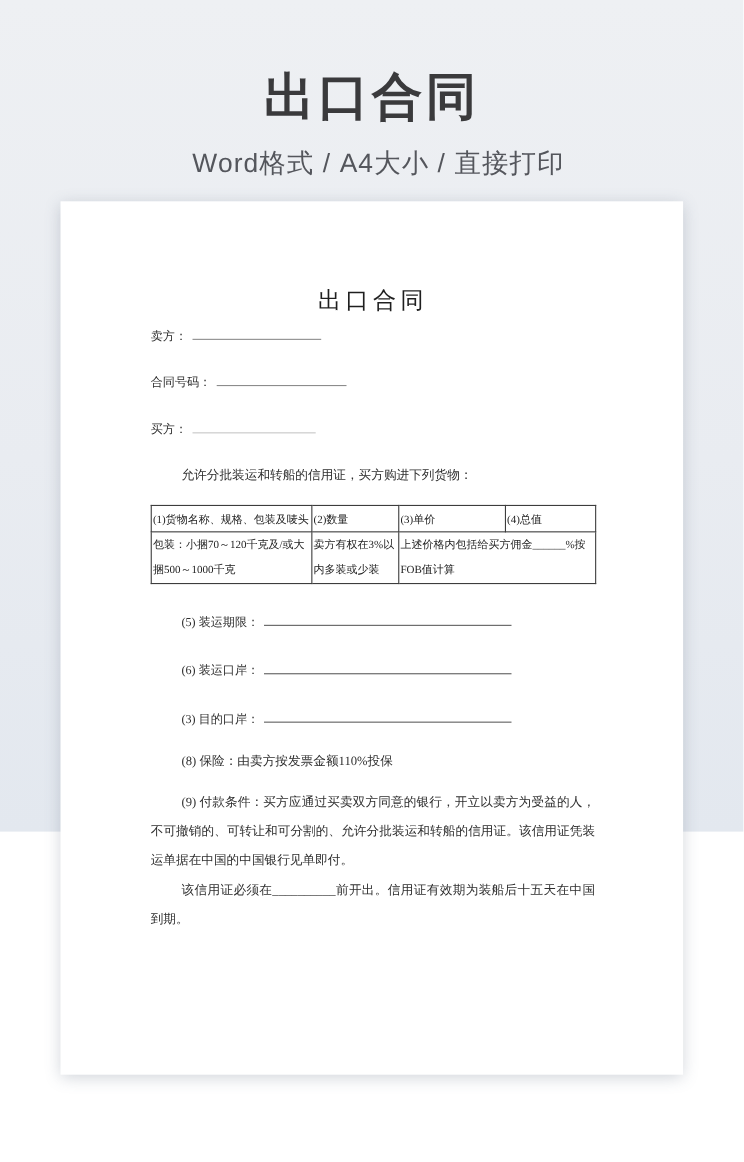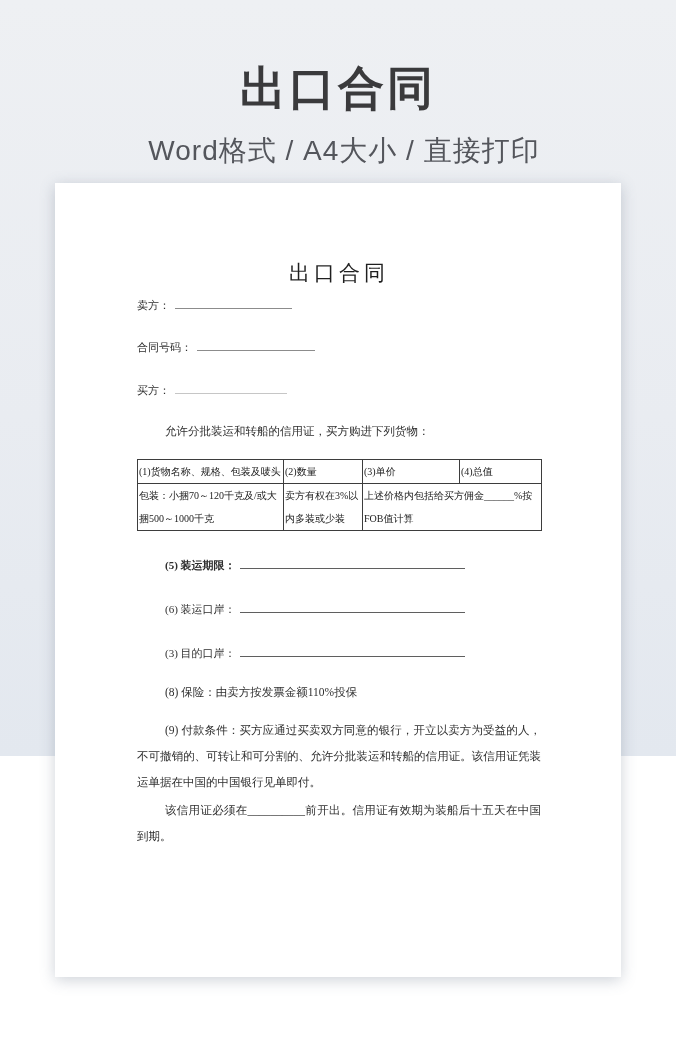--- a/index.html
+++ b/index.html
@@ -17,21 +17,21 @@
   .banner { text-align: center; padding-top: 58px; }
   .banner h1 {
     margin: 0;
     font-size: 46px;
     font-weight: 700;
     letter-spacing: 3px;
     color: #3a3a3c;
   }
   .banner .subtitle {
     margin: 12px 0 0 12px;
-    font-size: 28px;
+    font-size: 24px;
     letter-spacing: 1px;
     color: #54565c;
     text-align: center;
   }
   
   .sheet {
     position: absolute;
     left: 55px; top: 183px;
     width: 566px; height: 794px;
     background: #ffffff;
@@ -90,21 +90,21 @@
   td .cell-line { white-space: nowrap; line-height: 23px; }
   
   .clause-row { font-size: 11px; padding-left: 28px; color: #2e2e2e; }
   .clause-row .blank {
     display: inline-block;
     width: 225px; height: 12px;
     margin-left: 4px;
     border-bottom: 1px solid #5f5f5f;
     vertical-align: baseline;
   }
-  .row-c5 { top: 373px; font-weight: bold; }
+  .row-c5 { top: 373px; }
   .row-c6 { top: 417px; }
   .row-c7 { top: 461px; }
   
   .clause-text {
     font-size: 11.5px;
     line-height: 26px;
     text-align: justify;
     text-indent: 28px;
     color: #2e2e2e;
   }

